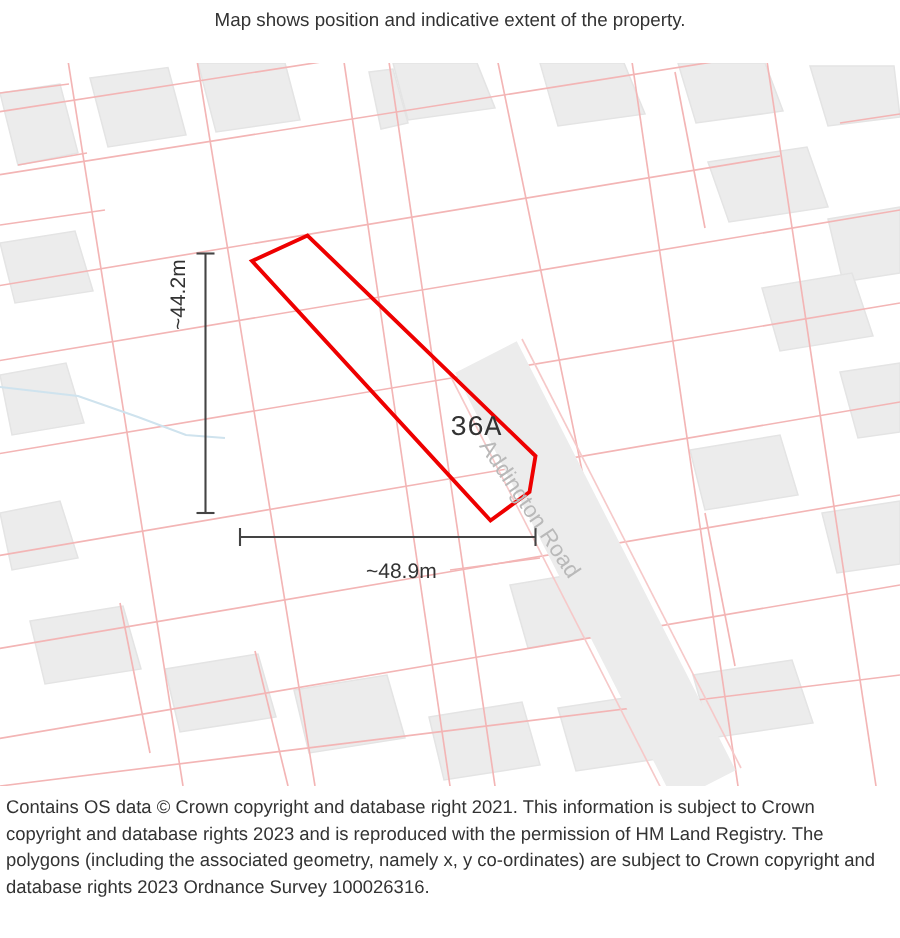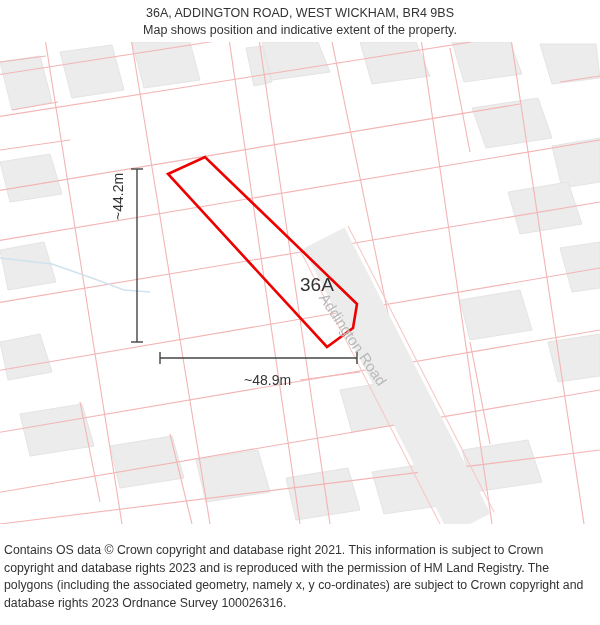--- a/index.html
+++ b/index.html
@@ -60,20 +60,21 @@
     font-size: 19px;
     color: #333333;
     letter-spacing: 0px;
   }
   .plot-label {
     position: absolute;
     left: 300px;
     top: 232px;
     font-size: 19px;
     color: #333333;
+    font-family: Liberation Mono, monospace;
   }
   .dim-v {
     position: absolute;
     left: 110px;
     top: 178px;
     font-size: 14px;
     color: #333333;
     transform: rotate(-90deg);
     transform-origin: left top;
     white-space: nowrap;
@@ -98,30 +99,28 @@
     white-space: nowrap;
   }
   .footer {
     position: absolute;
     top: 530px;
     left: 4px;
     width: 592px;
     font-size: 12.3px;
     line-height: 17.5px;
     color: #333333;
-    margin-top: 12px;
   }
 </style>
 </head>
 <body>
 
 <div class="page">
 
   <div class="header">
-    <div class="header-title">36A, ADDINGTON ROAD, WEST WICKHAM, BR4 9BS</div>
     <div class="header-sub">Map shows position and indicative extent of the property.</div>
   </div>
 
   <div class="map-wrap">
     <svg class="map-svg" width="600" height="482" viewBox="0 0 600 482">
 
       <g stroke="#e4e4e4" fill="#ececec" stroke-width="1">
         <polygon points="0,20 40,14 52,60 12,68"></polygon>
         <polygon points="60,10 112,3 124,48 72,56"></polygon>
         <polygon points="132,0 190,0 200,38 144,46"></polygon>

